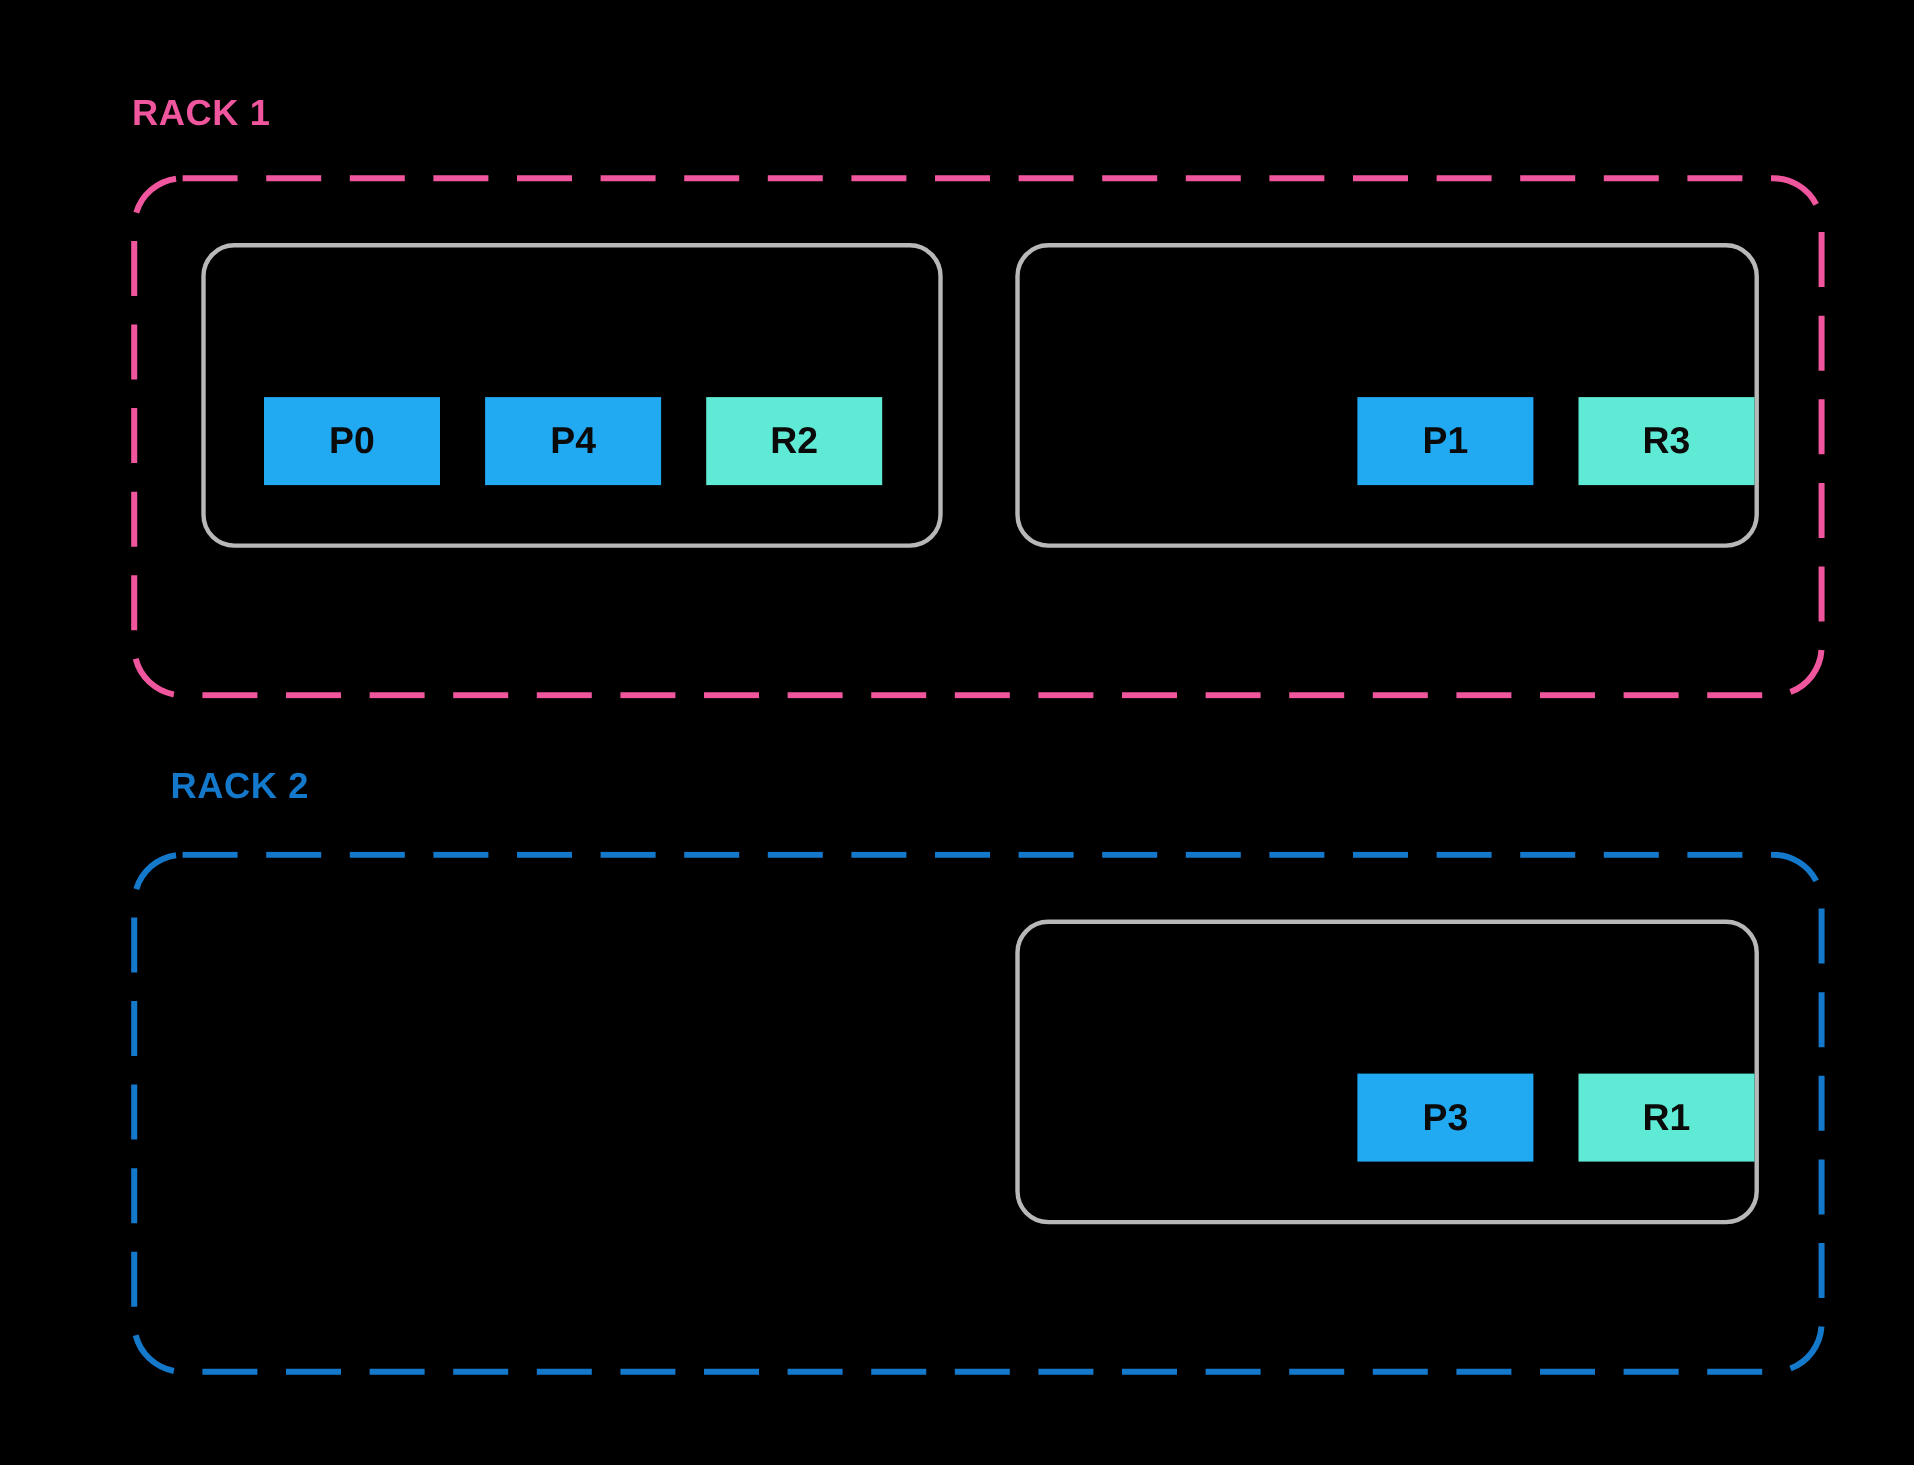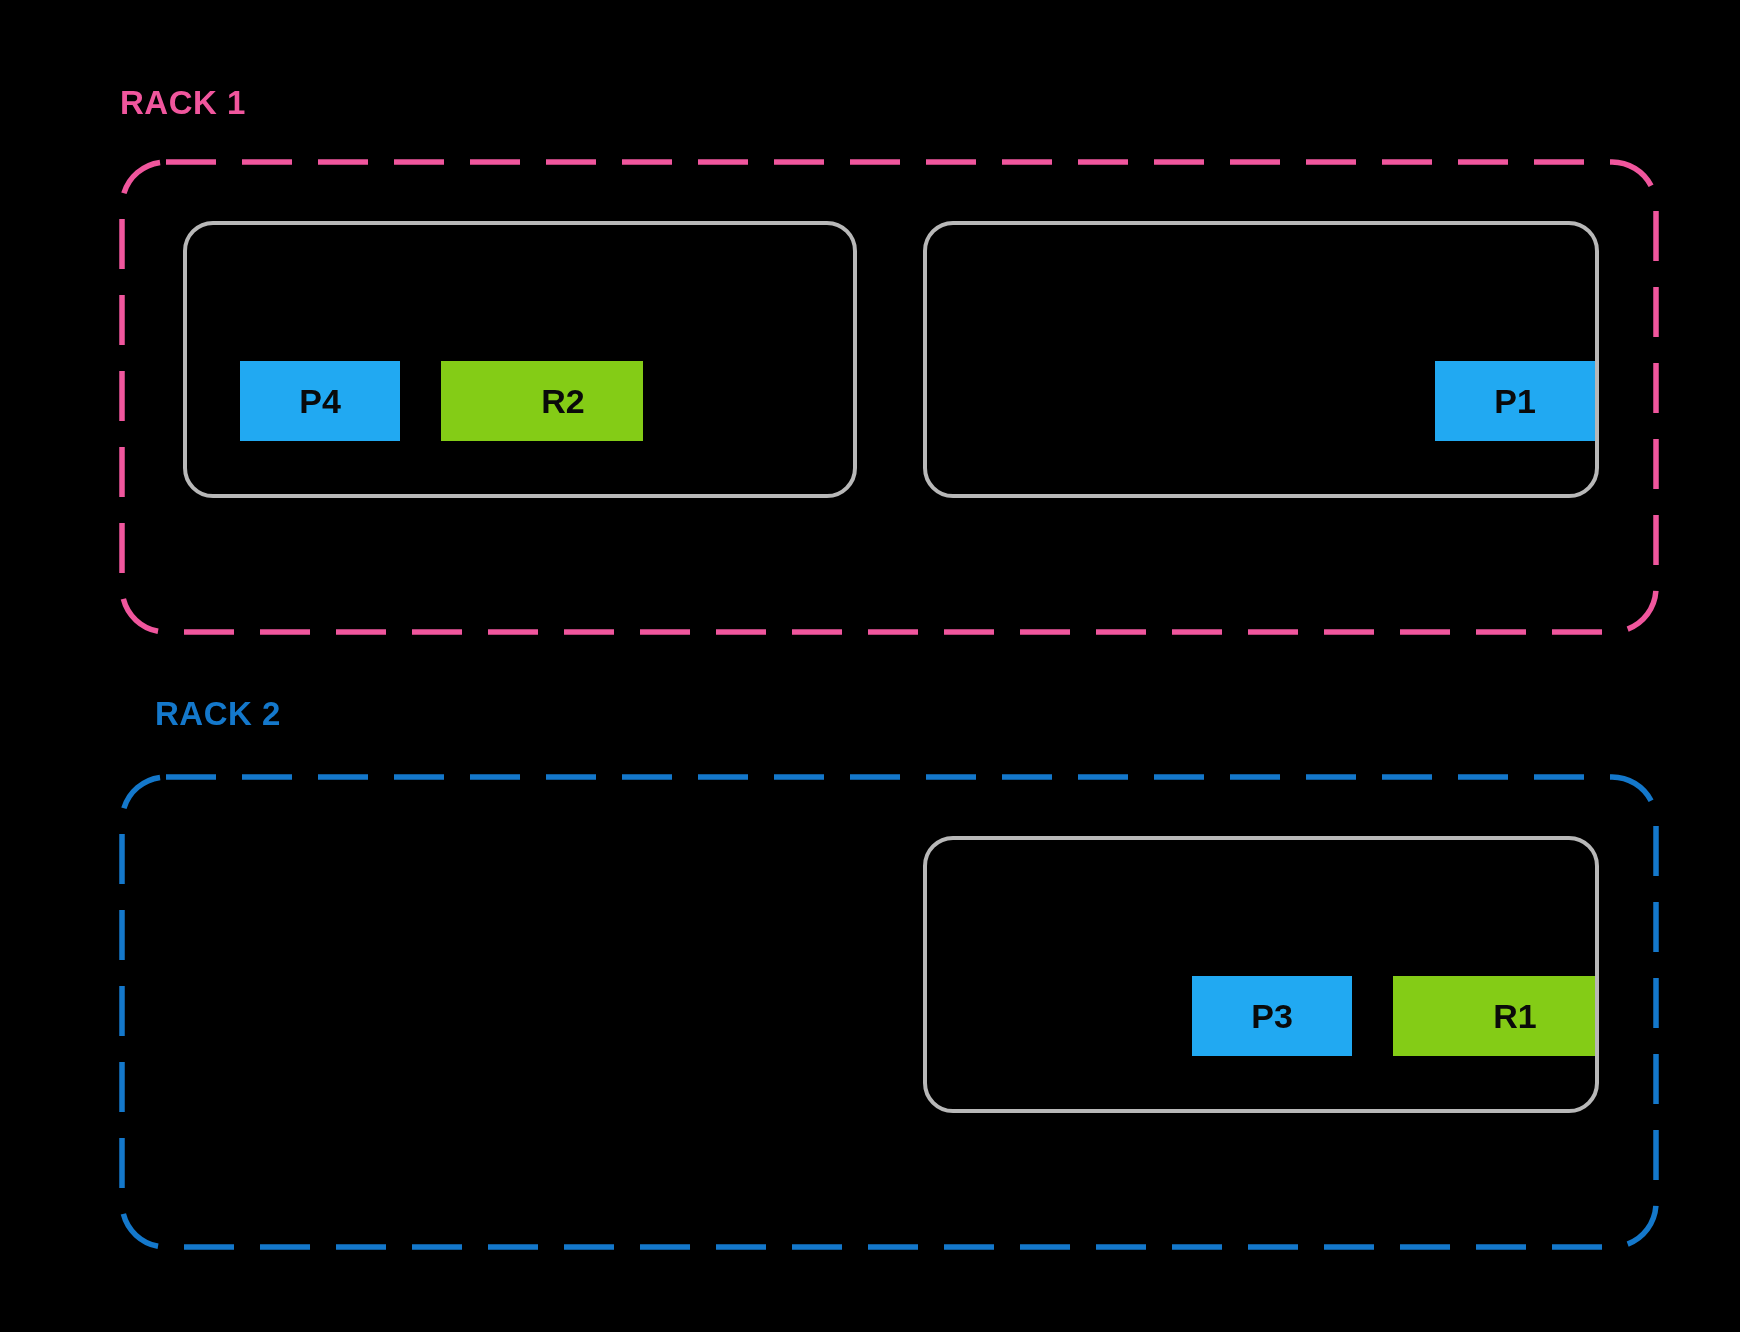--- a/index.html
+++ b/index.html
@@ -64,41 +64,43 @@
     height: 80px;
     display: flex;
     align-items: center;
     justify-content: center;
     font-size: 34px;
     font-weight: bold;
     color: #0A0A0A;
     flex: 0 0 auto;
   }
   .block--primary { background: #21A9F2; }
-  .block--replica { background: #84cc16; padding-left: 42px; }
+  .block--replica { background: #5eead4; }
 </style>
 </head>
 <body>
 
 <div class="canvas">
 
   <div class="rack-label rack-label--1">RACK 1</div>
 
   <div class="rack-box rack-box--1">
     <svg class="rack-border-svg" viewBox="0 0 1540 476" aria-hidden="true">
       <rect x="3" y="3" width="1534" height="470" rx="44" fill="none" stroke="#F0569D" stroke-width="5.5" stroke-dasharray="50 26"></rect>
     </svg>
 
     <div class="node node--left">
+      <div class="block block--primary">P0</div>
       <div class="block block--primary">P4</div>
       <div class="block block--replica">R2</div>
     </div>
 
     <div class="node node--right">
       <div class="block block--primary">P1</div>
+      <div class="block block--replica">R3</div>
     </div>
   </div>
 
   <div class="rack-label rack-label--2">RACK 2</div>
 
   <div class="rack-box rack-box--2">
     <svg class="rack-border-svg" viewBox="0 0 1540 476" aria-hidden="true">
       <rect x="3" y="3" width="1534" height="470" rx="44" fill="none" stroke="#1478CB" stroke-width="5.5" stroke-dasharray="50 26"></rect>
     </svg>
 

